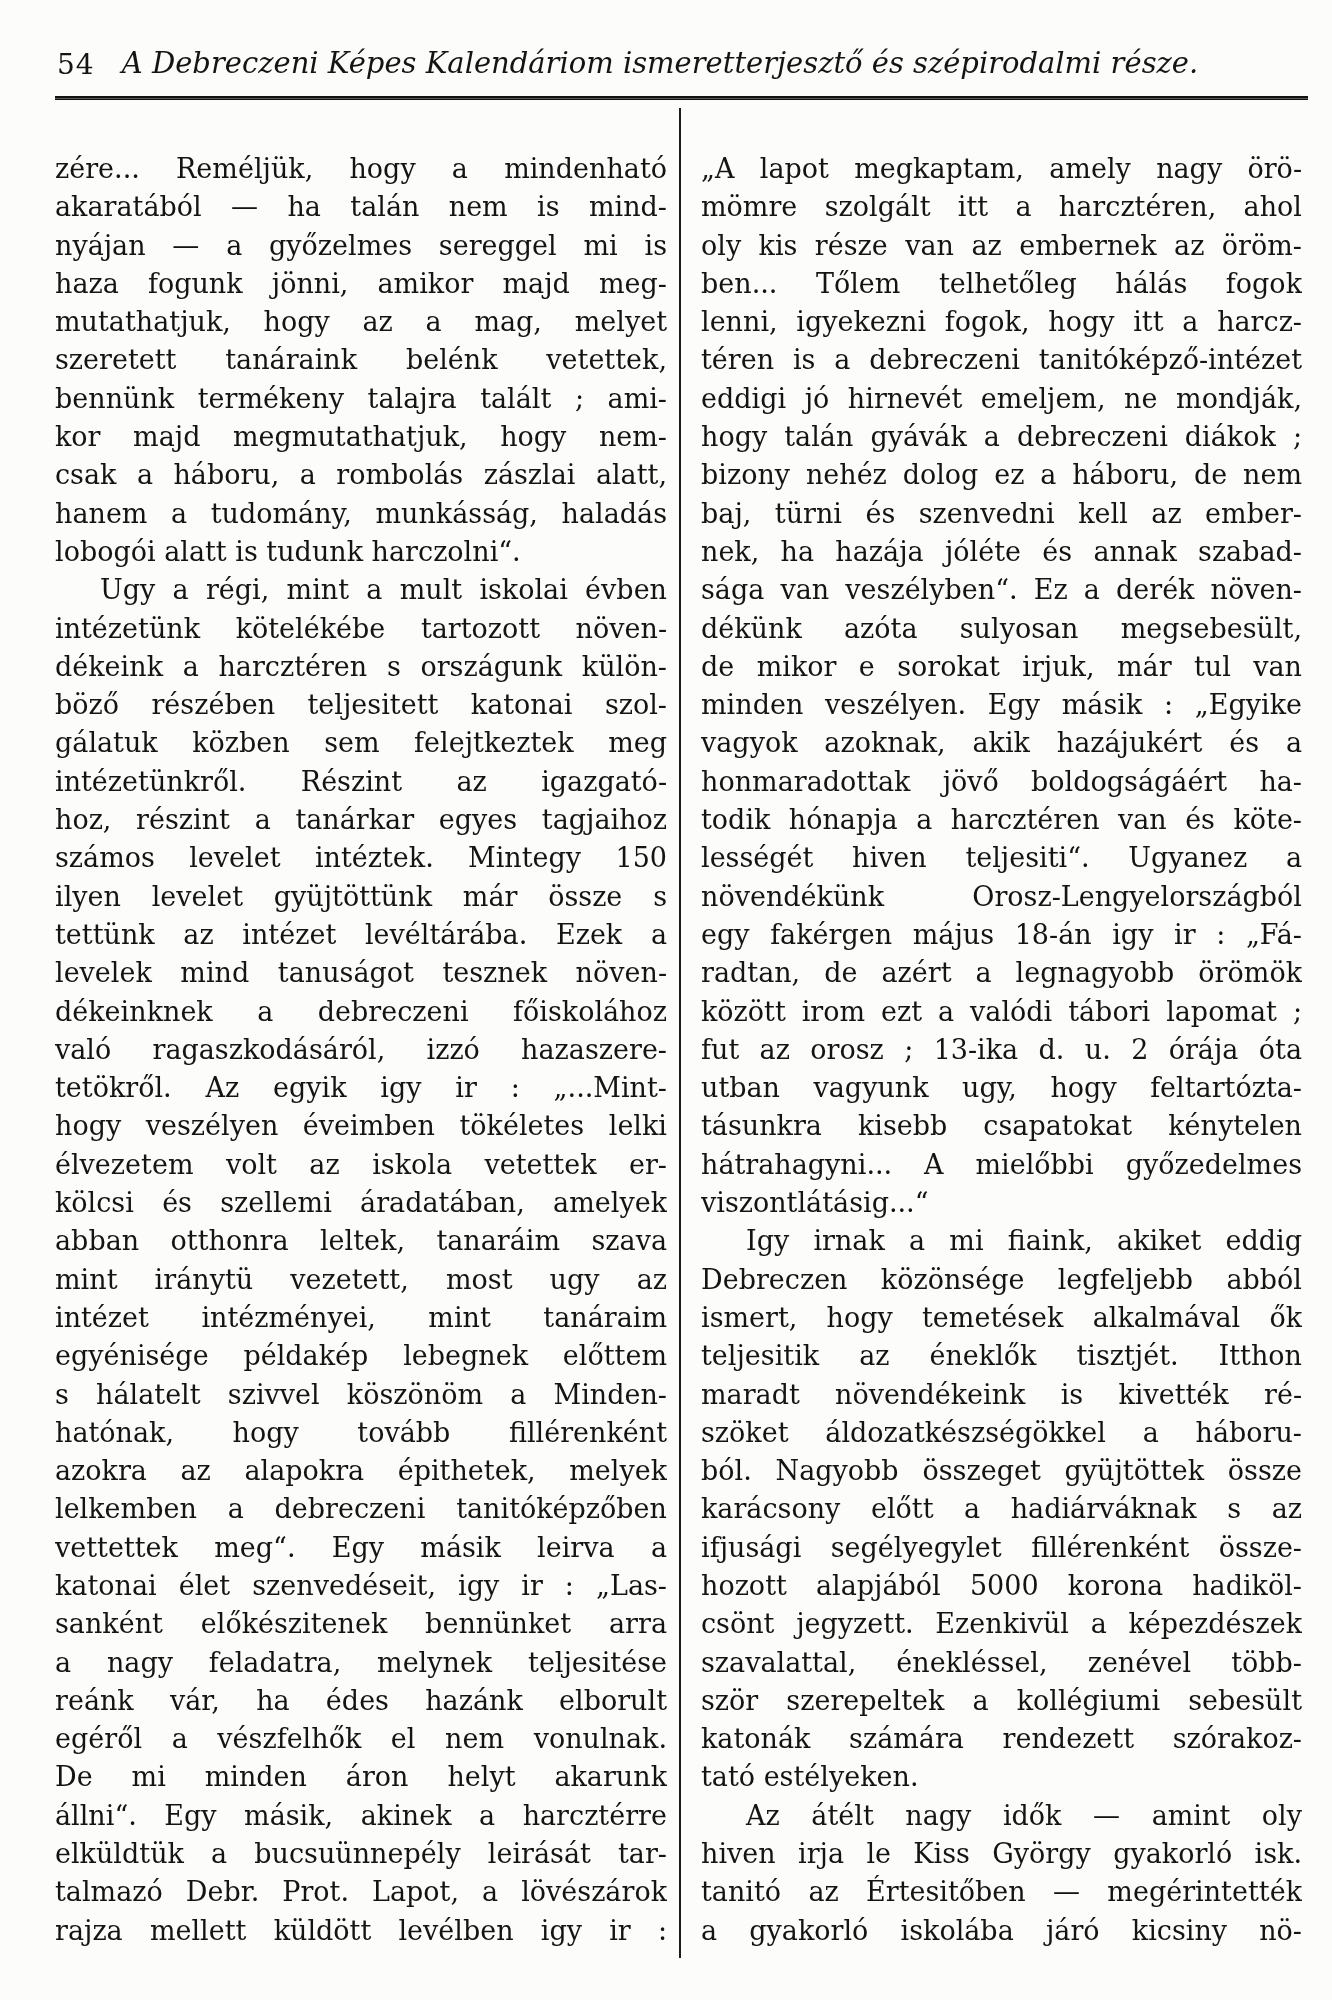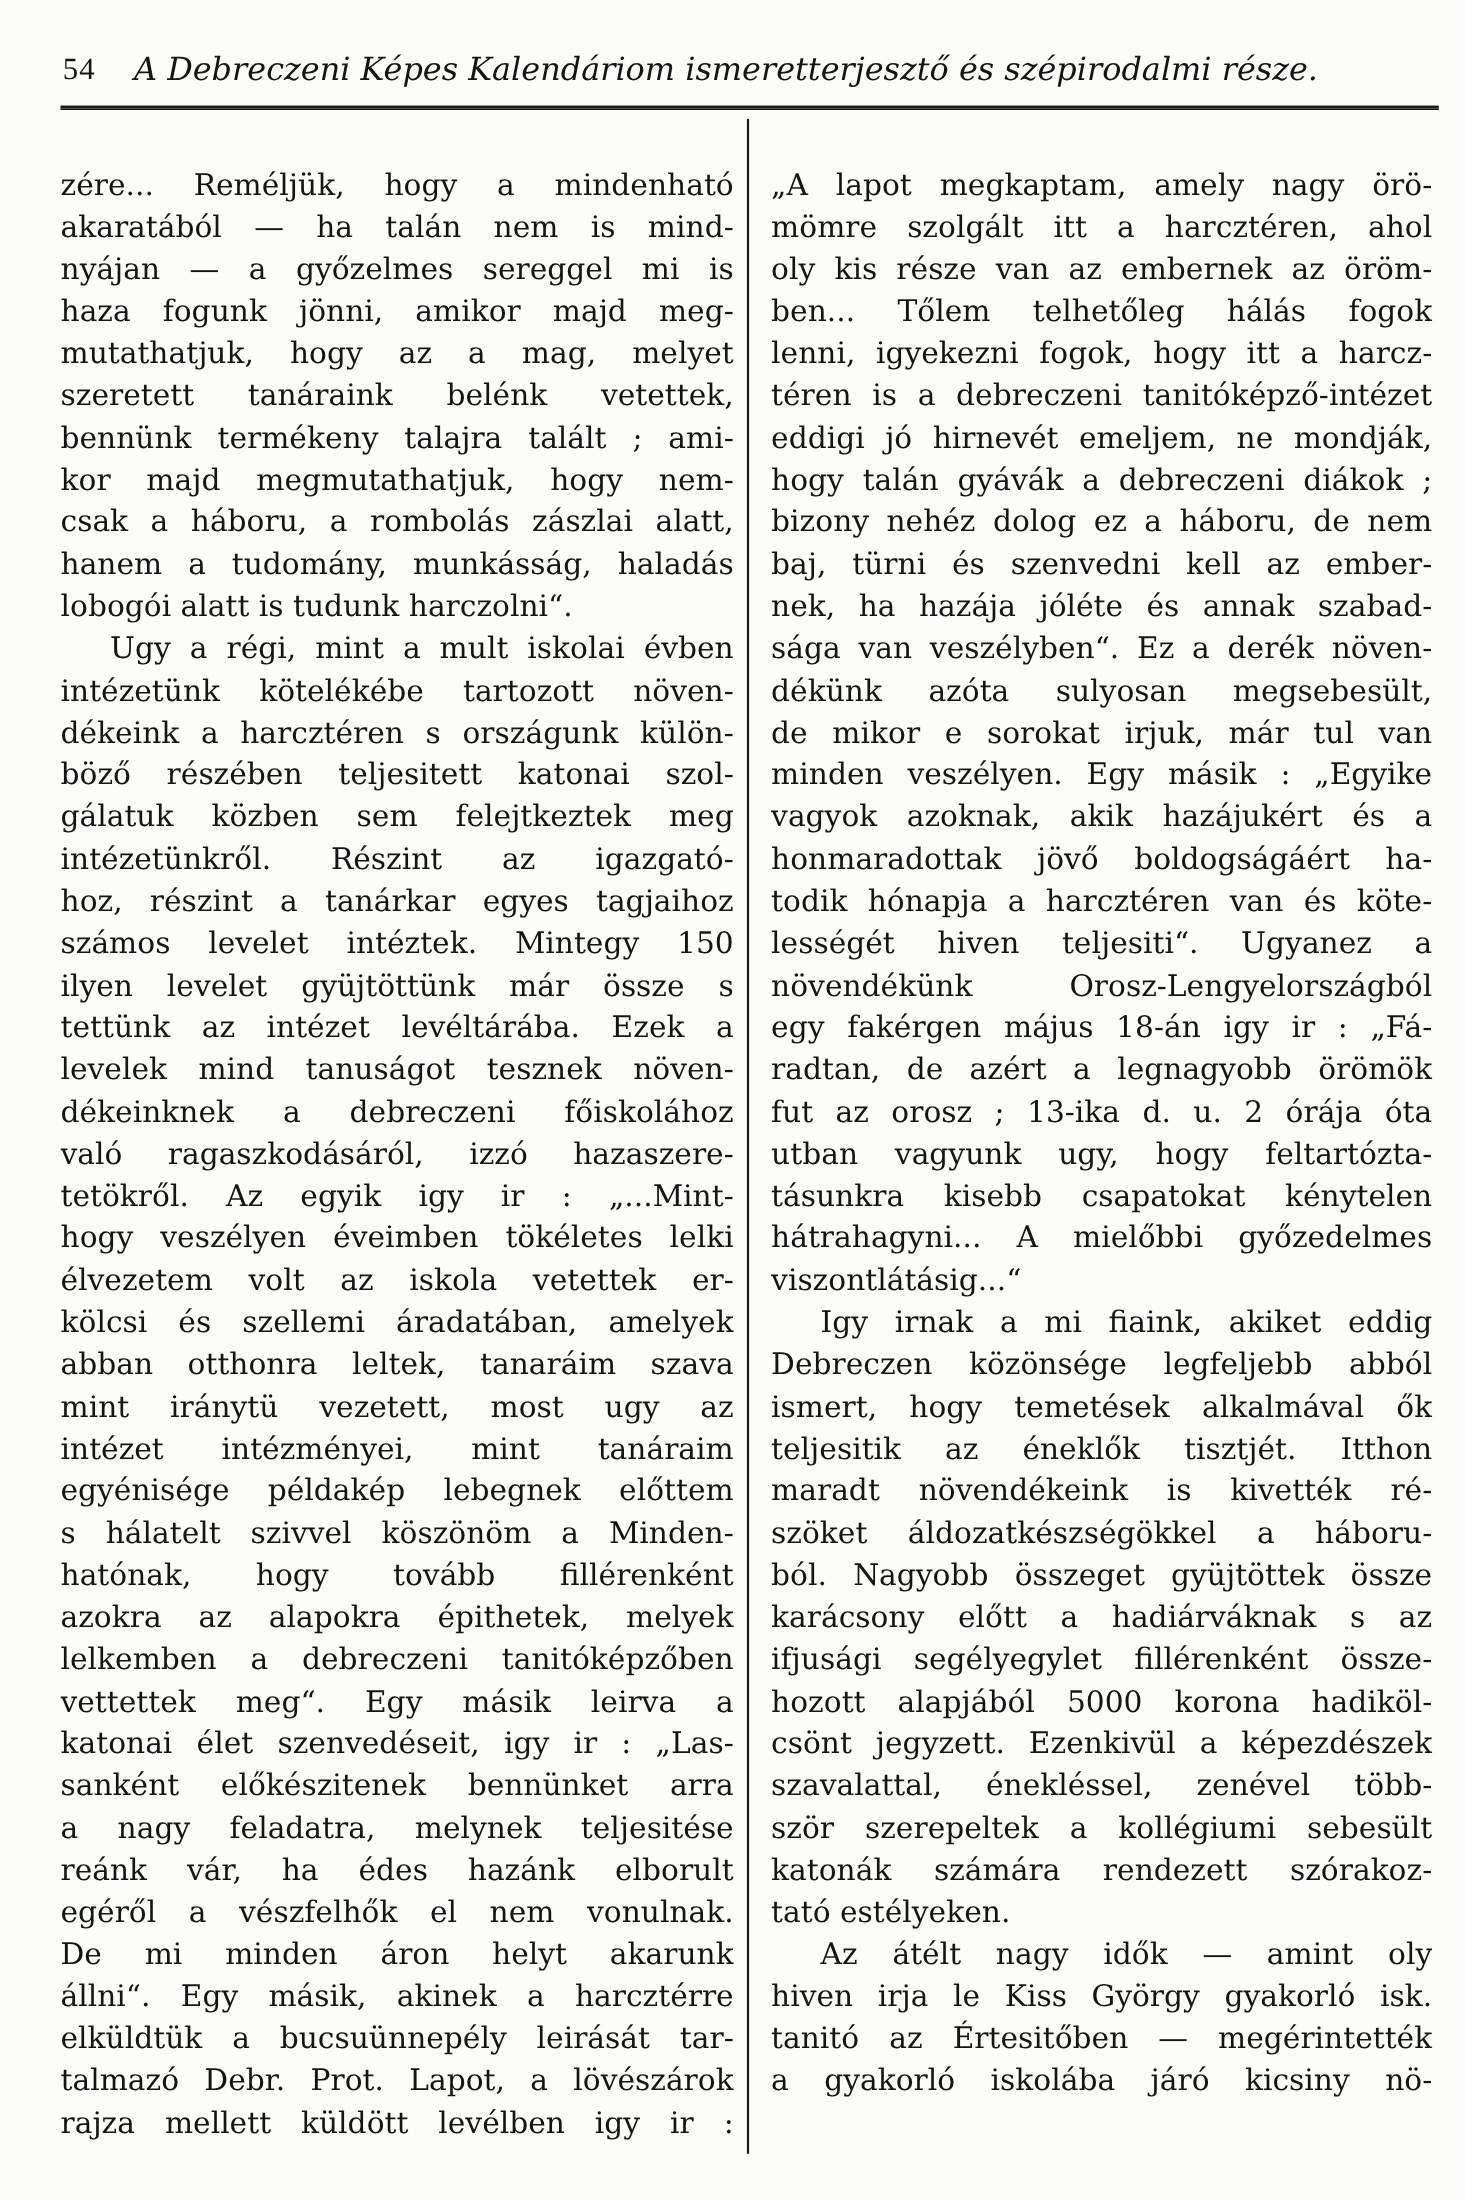--- a/index.html
+++ b/index.html
@@ -15,21 +15,20 @@
     color: #141414;
     font-family: "DejaVu Serif", "Liberation Serif", serif;
     overflow: hidden;
   }
   .page-number {
     position: absolute;
     left: 57px;
     top: 48px;
     font-size: 28px;
     letter-spacing: 1px;
-    font-family: Liberation Serif, serif;
   }
   .running-title {
     position: absolute;
     left: 0;
     right: 40px;
     top: 46px;
     text-align: center;
     font-style: italic;
     font-size: 29px;
     white-space: nowrap;
@@ -152,20 +151,21 @@
       <div class="line">dékünk azóta sulyosan megsebesült,</div>
       <div class="line">de mikor e sorokat irjuk, már tul van</div>
       <div class="line">minden veszélyen. Egy másik : „Egyike</div>
       <div class="line">vagyok azoknak, akik hazájukért és a</div>
       <div class="line">honmaradottak jövő boldogságáért ha-</div>
       <div class="line">todik hónapja a harcztéren van és köte-</div>
       <div class="line">lességét hiven teljesiti“. Ugyanez a</div>
       <div class="line">növendékünk Orosz-Lengyelországból</div>
       <div class="line">egy fakérgen május 18-án igy ir : „Fá-</div>
       <div class="line">radtan, de azért a legnagyobb örömök</div>
+      <div class="line">között irom ezt a valódi tábori lapomat ;</div>
       <div class="line">fut az orosz ; 13-ika d. u. 2 órája óta</div>
       <div class="line">utban vagyunk ugy, hogy feltartózta-</div>
       <div class="line">tásunkra kisebb csapatokat kénytelen</div>
       <div class="line">hátrahagyni... A mielőbbi győzedelmes</div>
       <div class="line para-end">viszontlátásig...“</div>
       <div class="line indent">Igy irnak a mi fiaink, akiket eddig</div>
       <div class="line">Debreczen közönsége legfeljebb abból</div>
       <div class="line">ismert, hogy temetések alkalmával ők</div>
       <div class="line">teljesitik az éneklők tisztjét. Itthon</div>
       <div class="line">maradt növendékeink is kivették ré-</div>

